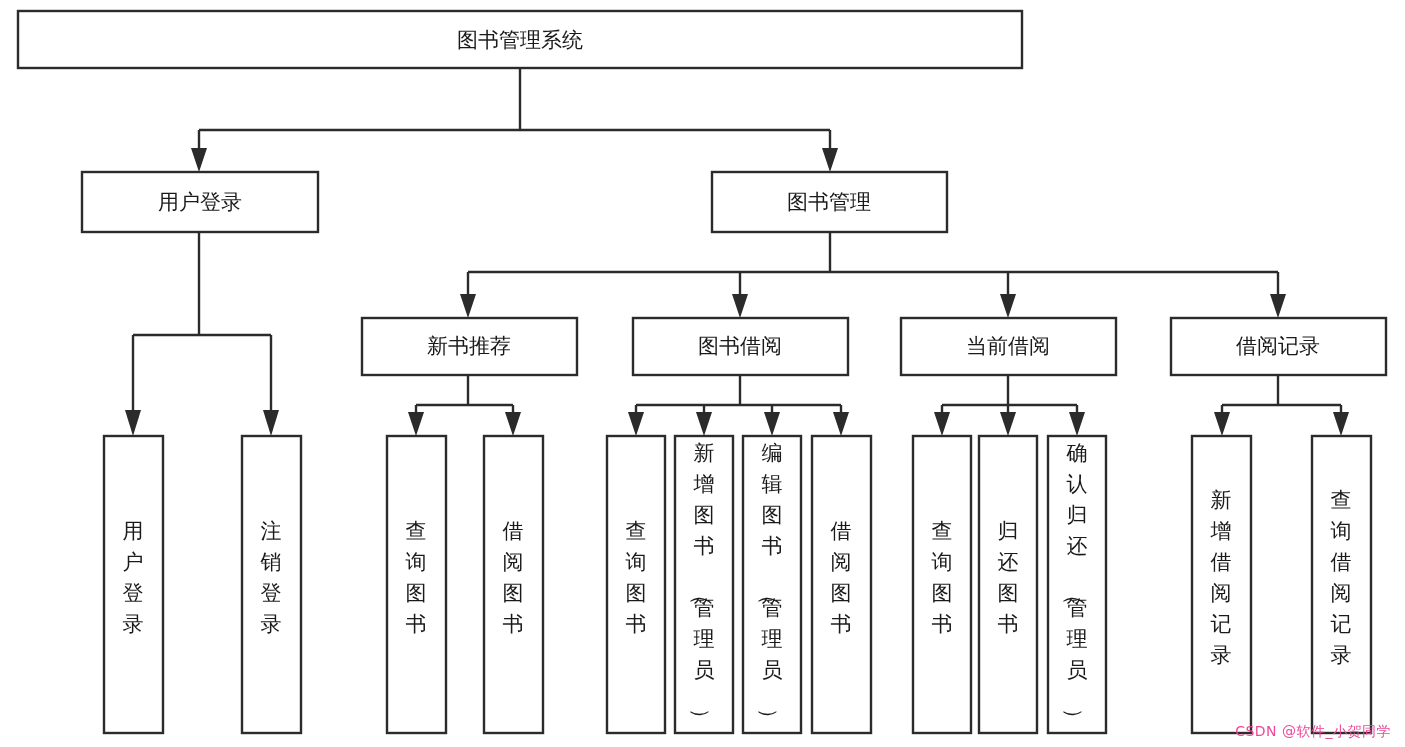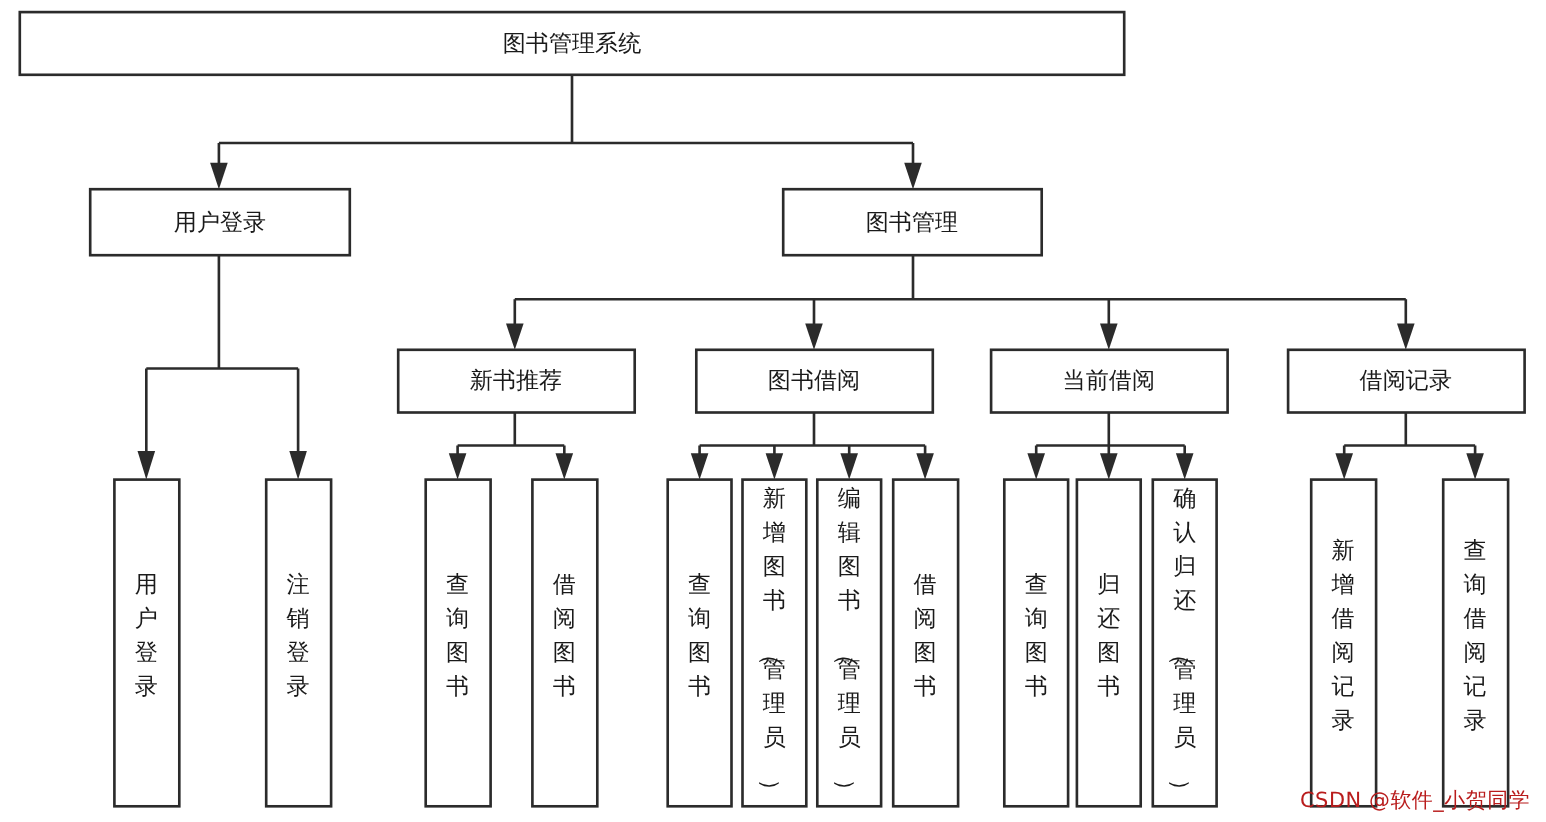--- a/index.html
+++ b/index.html
@@ -54,22 +54,22 @@
   .node-label-vertical {
     fill: #1a1a1a;
     font-family: "DejaVu Sans", "Liberation Sans", sans-serif;
     font-size: 21px;
     text-anchor: middle;
   }
   .watermark {
     position: absolute;
     right: 14px;
     bottom: 6px;
-    color: #b91c1c;
-    font-size: 19px;
+    color: #ec4899;
+    font-size: 14px;
     font-family: "DejaVu Sans", "Liberation Sans", sans-serif;
     letter-spacing: 0.5px;
     white-space: nowrap;
     pointer-events: none;
   }
 </style>
 </head>
 <body>
 
 <div id="diagram-root">

